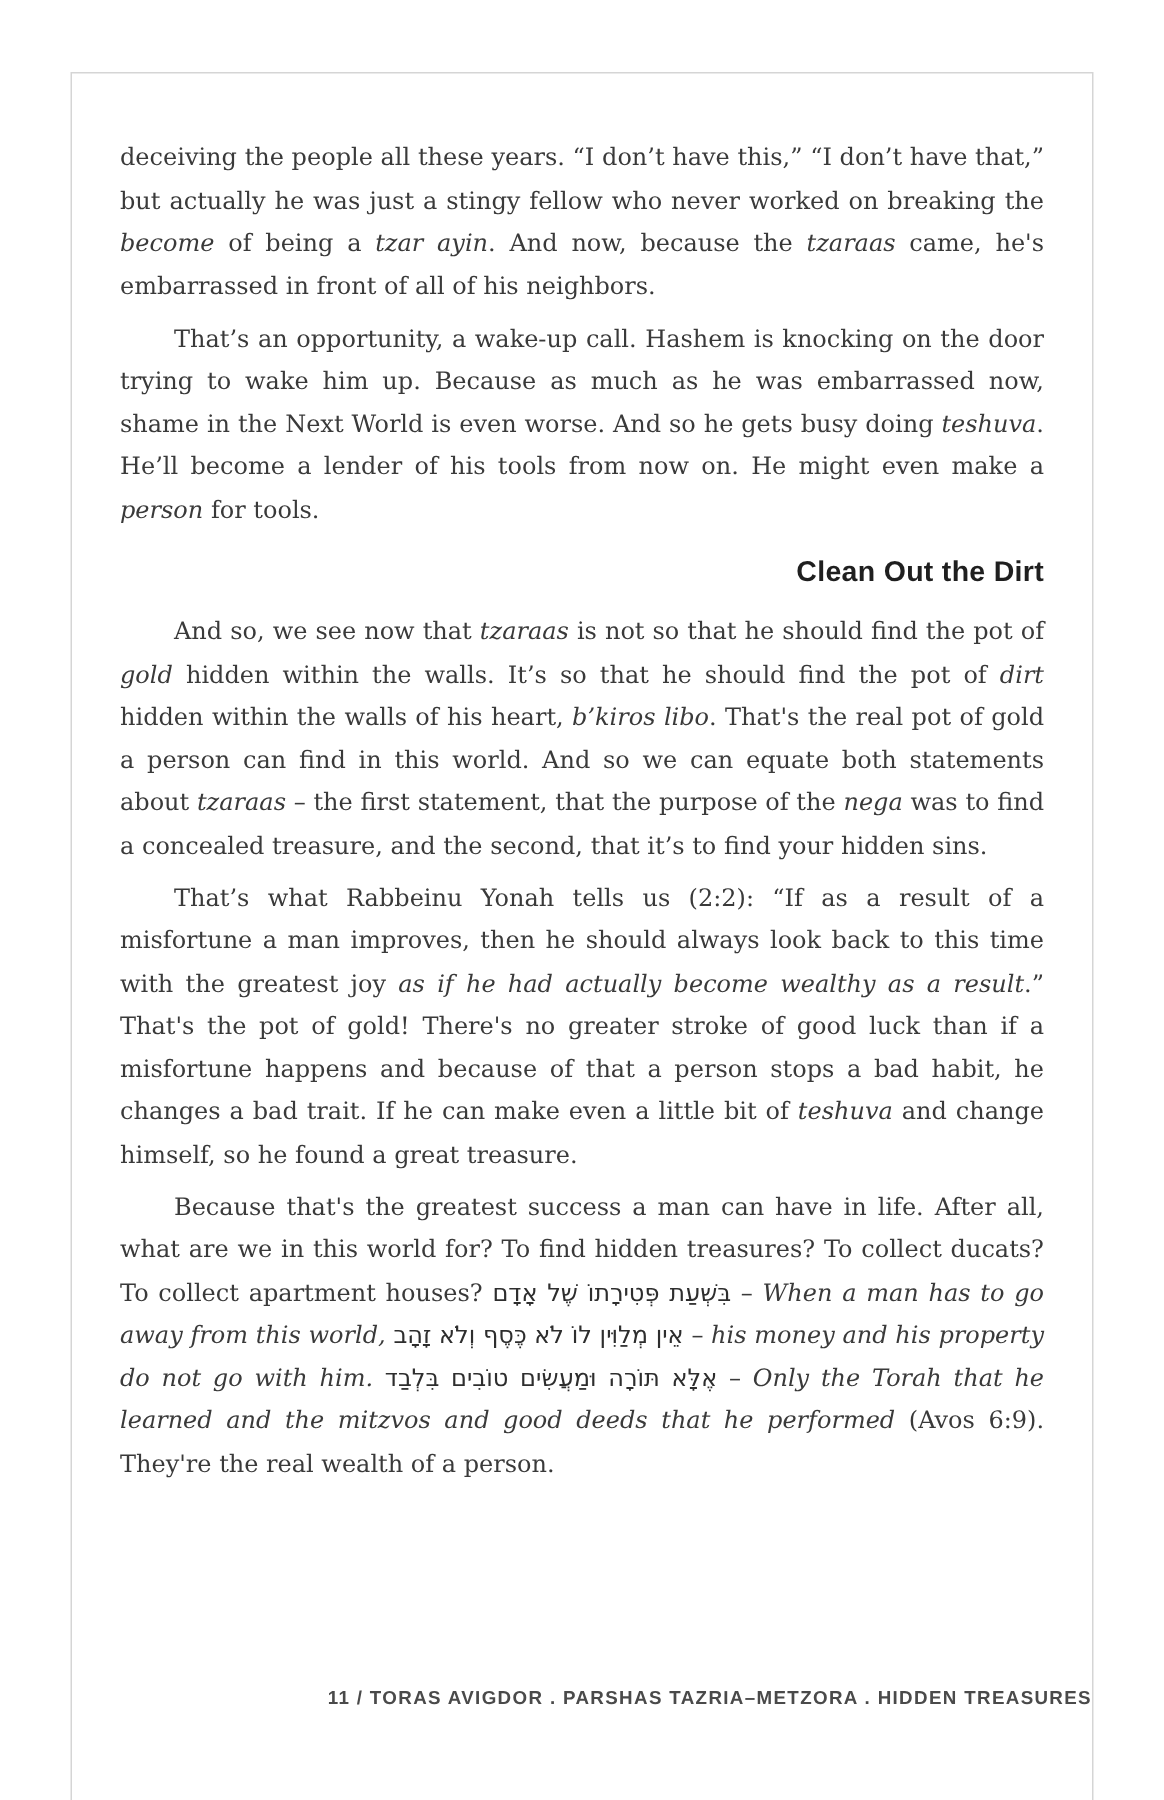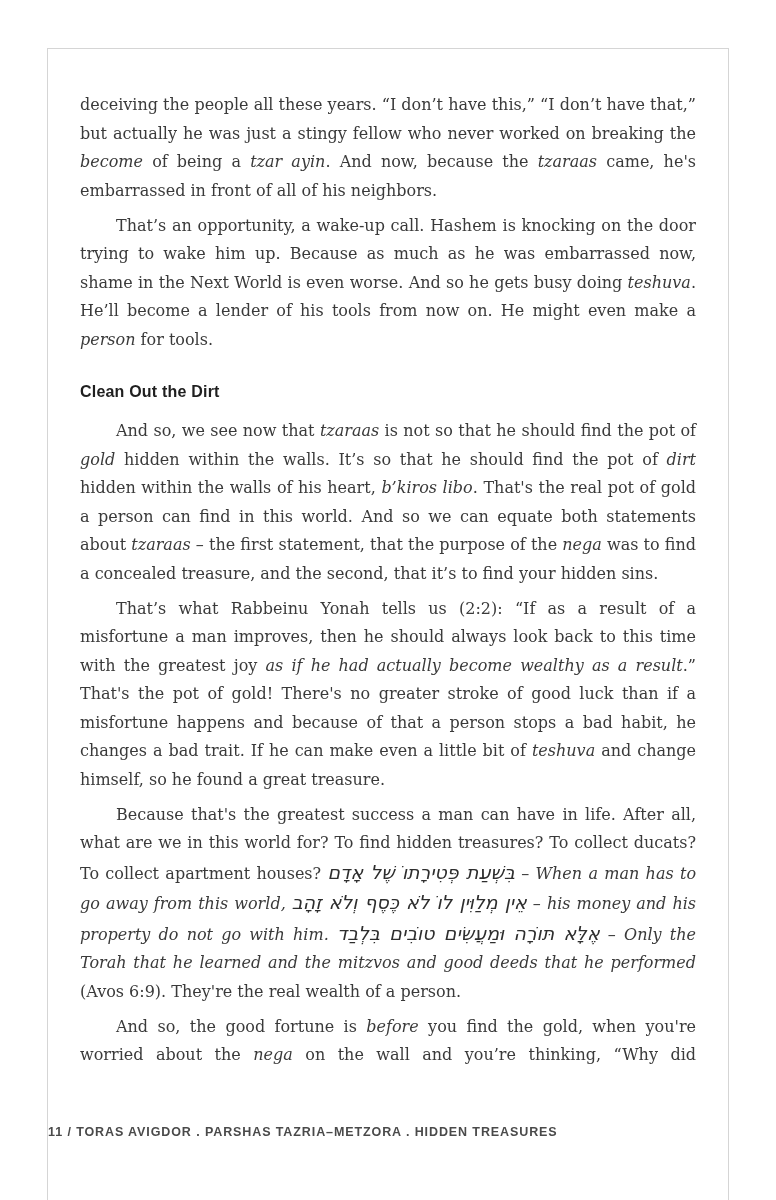--- a/index.html
+++ b/index.html
@@ -33,57 +33,55 @@
   .content p {
     margin: 0 0 6.5px 0;
     text-align: justify;
     text-indent: 36px;
   }
   .content p.no-indent { text-indent: 0; }
   .content p.justify-last { text-align-last: justify; }
   .section-heading {
     font-family: "Liberation Sans", sans-serif;
     font-weight: 700;
-    font-size: 16px;
+    font-size: 19px;
     line-height: 24px;
     letter-spacing: 0.2px;
     color: #1f1f1f;
-    text-align: left;
-    margin: 26px 0 13px 0;
+    text-align: right;
+    margin: 16px 0 13px 0;
   }
   .hebrew {
     font-family: "DejaVu Sans", sans-serif;
-    font-size: 19px;
+    font-size: 16px;
     direction: rtl;
     unicode-bidi: isolate;
     color: #2e2e2e;
-    font-style: italic;
   }
   .page-footer {
     position: absolute;
     top: 1076px;
     left: 0;
     right: 0;
-    text-align: left;
+    text-align: right;
     font-family: "Liberation Sans", sans-serif;
     font-weight: 700;
     font-size: 12.5px;
     letter-spacing: 0.9px;
     color: #4a4a4a;
   }
 </style>
 </head>
 <body>
 
 <div class="page-border">
   <main class="content" id="content">
       <p class="no-indent">deceiving the people all these years. “I don’t have this,” “I don’t have that,” but actually he was just a stingy fellow who never worked on breaking the <i>become</i> of being a <i>tzar ayin</i>. And now, because the <i>tzaraas</i> came, he's embarrassed in front of all of his neighbors.</p>
       <p>That’s an opportunity, a wake-up call. Hashem is knocking on the door trying to wake him up. Because as much as he was embarrassed now, shame in the Next World is even worse. And so he gets busy doing <i>teshuva</i>. He’ll become a lender of his tools from now on. He might even make a <i>person</i> for tools.</p>
       <h2 class="section-heading">Clean Out the Dirt</h2>
       <p>And so, we see now that <i>tzaraas</i> is not so that he should find the pot of <i>gold</i> hidden within the walls. It’s so that he should find the pot of <i>dirt</i> hidden within the walls of his heart, <i>b’kiros libo</i>. That's the real pot of gold a person can find in this world. And so we can equate both statements about <i>tzaraas</i> – the first statement, that the purpose of the <i>nega</i> was to find a concealed treasure, and the second, that it’s to find your hidden sins.</p>
       <p>That’s what Rabbeinu Yonah tells us (2:2): “If as a result of a misfortune a man improves, then he should always look back to this time with the greatest joy <i>as if he had actually become wealthy as a result</i>.” That's the pot of gold! There's no greater stroke of good luck than if a misfortune happens and because of that a person stops a bad habit, he changes a bad trait. If he can make even a little bit of <i>teshuva</i> and change himself, so he found a great treasure.</p>
       <p>Because that's the greatest success a man can have in life. After all, what are we in this world for? To find hidden treasures? To collect ducats? To collect apartment houses? <span class="hebrew">בִּשְׁעַת פְּטִירָתוֹ שֶׁל אָדָם</span> – <i>When a man has to go away from this world,</i> <span class="hebrew">אֵין מְלַוִּין לוֹ לֹא כֶּסֶף וְלֹא זָהָב</span> – <i>his money and his property do not go with him.</i> <span class="hebrew">אֶלָּא תּוֹרָה וּמַעֲשִׂים טוֹבִים בִּלְבַד</span> – <i>Only the Torah that he learned and the mitzvos and good deeds that he performed</i> (Avos 6:9). They're the real wealth of a person.</p>
-      <p class="justify-last">And so, the good fortune is <i>before</i> you find the gold, when you're worried about the <i>nega</i> on the wall and you’re thinking, “Why did</p>
     </main>
   <footer class="page-footer">
     <span>11 / TORAS AVIGDOR . PARSHAS TAZRIA–METZORA . HIDDEN TREASURES</span>
   </footer>
 </div>
 
 </body></html>

